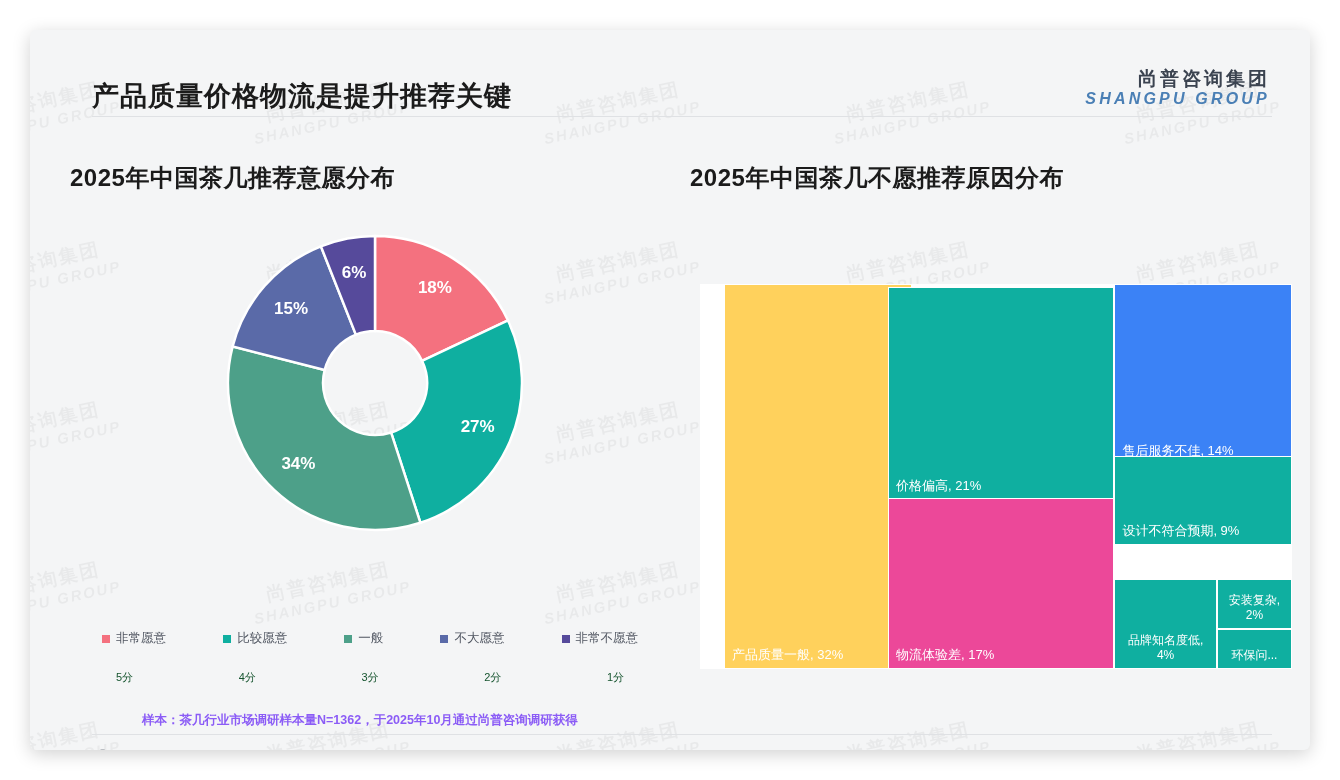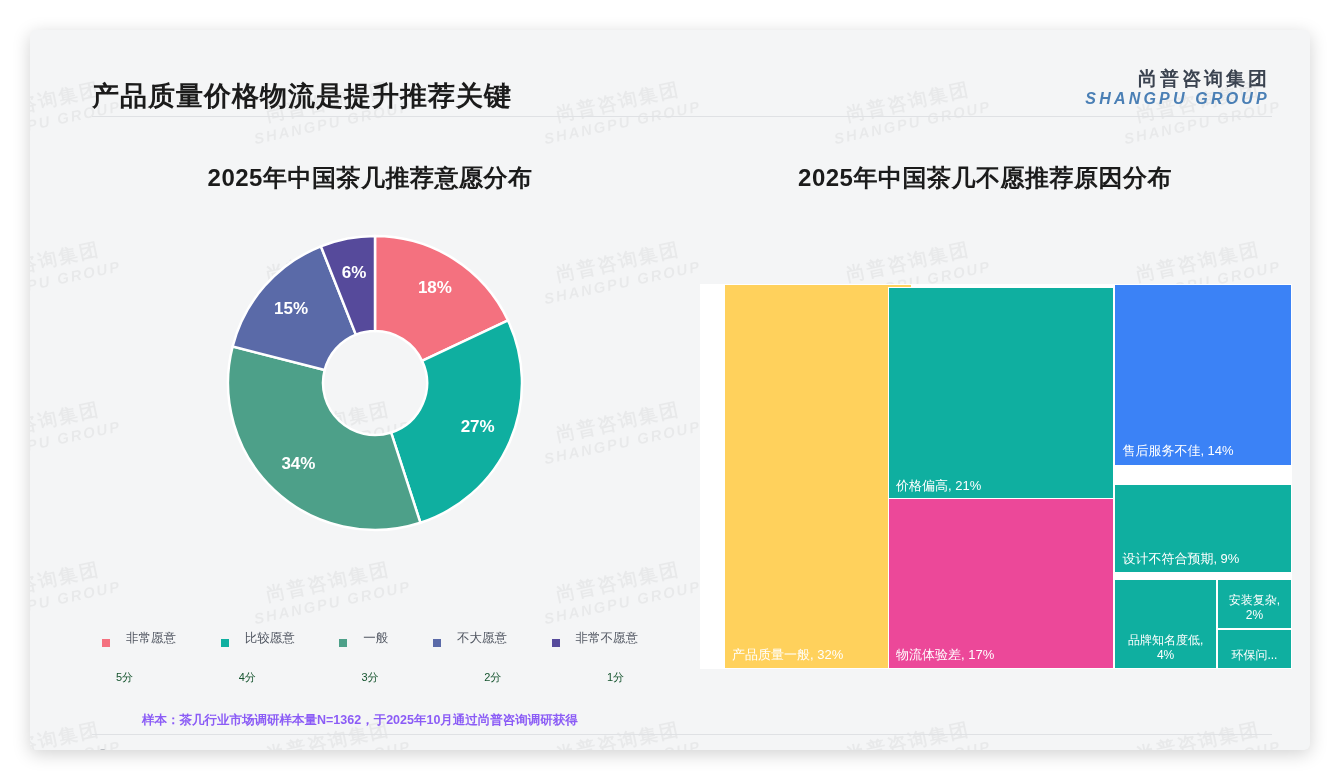--- a/index.html
+++ b/index.html
@@ -58,42 +58,42 @@
   }
   .logo-en {
     font-size: 16px; font-weight: 700; font-style: italic;
     color: #4a7fb5; letter-spacing: 3.2px;
   }
 
   
   .panel { position: absolute; z-index: 4; }
   .panel-title {
     position: absolute; top: 0; left: 0; width: 100%;
-    text-align: center; font-size: 24px; font-weight: 700; color: #1b1b1b;
+    text-align: left; font-size: 24px; font-weight: 700; color: #1b1b1b;
     letter-spacing: 0.5px;
   }
   #panel-left  { left: 40px;  top: 132px; width: 600px; height: 540px; }
   #panel-right { left: 660px; top: 132px; width: 590px; height: 540px; }
 
   
   .donut-wrap { position: absolute; left: 0; top: 56px; width: 600px; height: 370px; }
   .donut-svg  { position: absolute; left: 155px; top: 0; }
   .slice-label {
     fill: #ffffff; font-size: 17px; font-weight: 700;
     font-family: "Liberation Sans", sans-serif;
     text-anchor: middle; dominant-baseline: middle;
   }
 
   
   .legend {
     position: absolute; left: 10px; top: 468px; width: 580px;
     display: flex; justify-content: space-between; align-items: center;
     padding: 0 22px; box-sizing: border-box;
   }
-  .legend-item { display: flex; align-items: flex-end; gap: 16px; }
+  .legend-item { display: flex; align-items: center; gap: 6px; }
   .legend-swatch { width: 8px; height: 8px; flex: none; }
   .legend-label { font-size: 12.5px; color: #4f5560; }
 
   .scores {
     position: absolute; left: 10px; top: 508px; width: 580px;
     display: flex; justify-content: space-between;
     padding: 0 36px; box-sizing: border-box;
   }
   .score { font-size: 11px; font-weight: 400; color: #14532d; }
 
@@ -319,21 +319,21 @@
         </div>
         <div class="tm-cell" style="left: 187.96px; top: 3px; width: 226.44px; height: 213.675px; background: rgb(15, 175, 160);">
           <div class="tm-label">价格偏高, 21%</div>
         </div>
         <div class="tm-cell" style="left: 187.96px; top: 213.675px; width: 226.44px; height: 171.325px; background: #ec4899;">
           <div class="tm-label">物流体验差, 17%</div>
         </div>
         <div class="tm-cell" style="left: 414.4px; top: 0px; width: 177.6px; height: 181.72px; background: #3b82f6;">
           <div class="tm-label">售后服务不佳, 14%</div>
         </div>
-        <div class="tm-cell" style="left: 414.4px; top: 200px; width: 177.6px; height: 89px; background: rgb(15, 175, 160);">
+        <div class="tm-cell" style="left: 414.4px; top: 172px; width: 177.6px; height: 89px; background: rgb(15, 175, 160);">
           <div class="tm-label">设计不符合预期, 9%</div>
         </div>
         <div class="tm-cell" style="left: 414.4px; top: 295.295px; width: 102.416px; height: 89.705px; background: rgb(15, 175, 160);">
           <div class="tm-label center small">品牌知名度低, 4%</div>
         </div>
         <div class="tm-cell" style="left: 516.816px; top: 295.295px; width: 75.184px; height: 49.28px; background: rgb(15, 175, 160);">
           <div class="tm-label center small">安装复杂, 2%</div>
         </div>
         <div class="tm-cell" style="left: 516.816px; top: 344.575px; width: 75.184px; height: 40.425px; background: rgb(15, 175, 160);">
           <div class="tm-label center small">环保问...</div>

